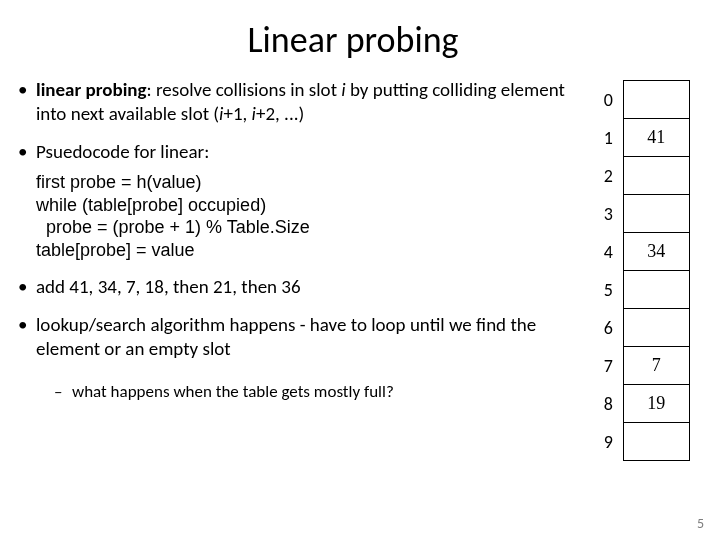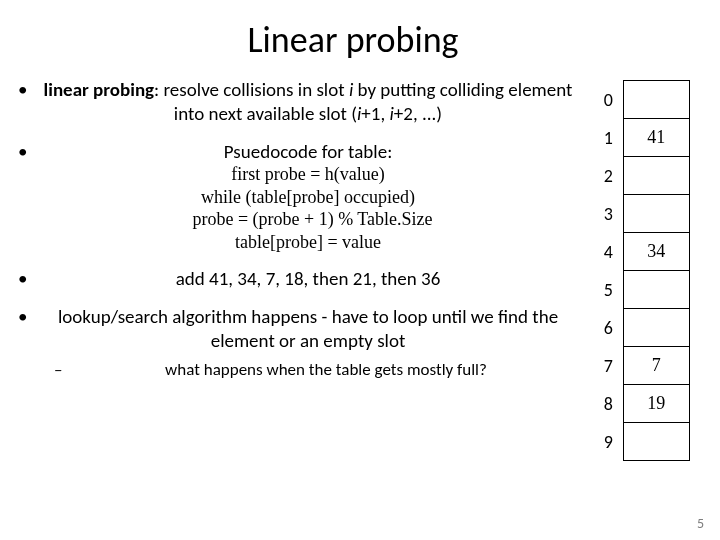--- a/index.html
+++ b/index.html
@@ -22,49 +22,48 @@
     margin-bottom: 16px;
   }
   .content {
     display: flex;
     gap: 14px;
   }
   .left {
     flex: 1;
     font-size: 19px;
     line-height: 1.25;
-    text-align: center;
   }
   ul.lvl1 {
     list-style: none;
     padding-left: 0;
   }
   ul.lvl1 > li {
     position: relative;
     padding-left: 20px;
     margin-bottom: 14px;
   }
   ul.lvl1 > li::before {
     content: "•";
     position: absolute;
     left: 2px;
     top: 0;
     font-size: 19px;
   }
   .code {
-    font-family: Liberation Serif, serif;
+    font-family: Liberation Sans, sans-serif;
     font-size: 18px;
     white-space: pre;
-    margin-top: 0;
+    margin-top: 8px;
     line-height: 1.25;
   }
   ul.lvl2 {
     list-style: none;
     padding-left: 18px;
-    margin-top: 6px;
+    margin-top: 20px;
   }
   ul.lvl2 > li {
     position: relative;
     padding-left: 18px;
     font-size: 17px;
   }
   ul.lvl2 > li::before {
     content: "–";
     position: absolute;
     left: 0;
@@ -111,21 +110,21 @@
 
   <div class="content">
     <div class="left">
       <ul class="lvl1">
 
         <li>
           <span class="b">linear probing</span><span>: resolve collisions in slot </span><span class="i">i</span><span> by putting colliding element into next available slot (</span><span class="i">i</span><span>+1, </span><span class="i">i</span><span>+2, ...)</span>
         </li>
 
         <li>
-          <span>Psuedocode for table:</span>
+          <span>Psuedocode for linear:</span>
           <div class="code">first probe = h(value)
 while (table[probe] occupied)
   probe = (probe + 1) % Table.Size
 table[probe] = value</div>
         </li>
 
         <li>
           <span>add 41, 34, 7, 18, then 21, then 36</span>
         </li>
 

